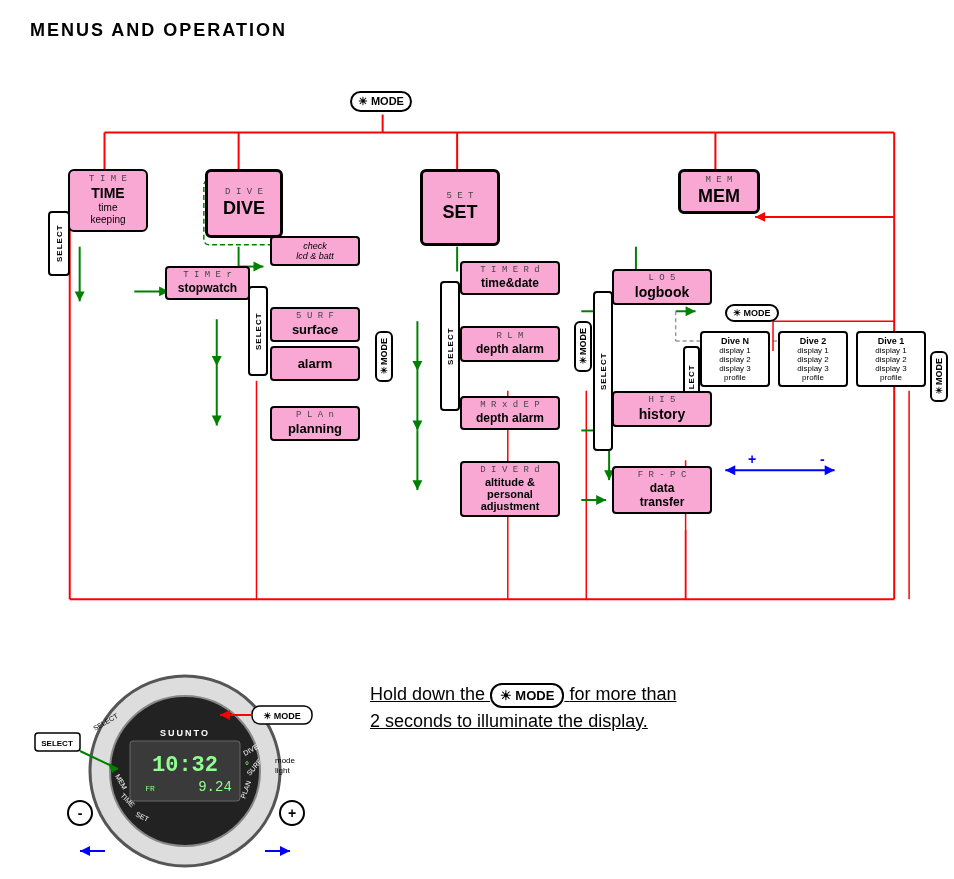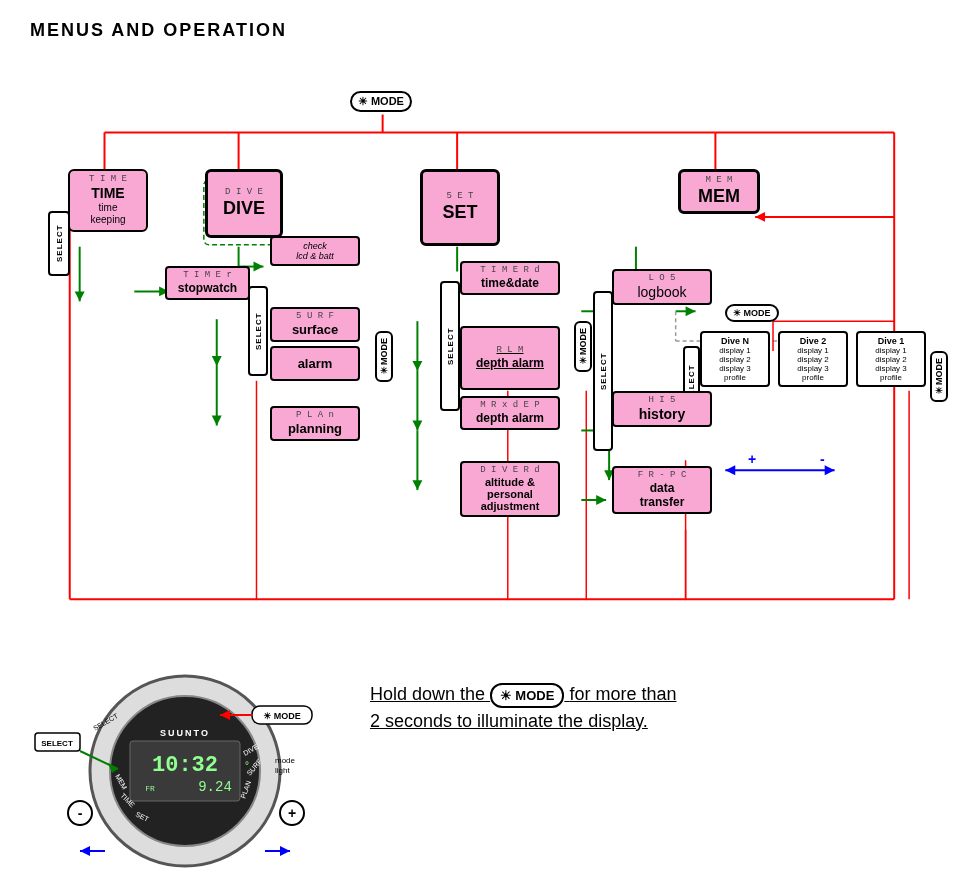--- a/index.html
+++ b/index.html
@@ -265,21 +265,21 @@
   <div class="menu-box" style="left:390px; top:108px; width:80px; padding:20px 6px; border-width:3px;">
     <span class="small-label">5 E T</span>
     <span class="big-label" style="font-size:18px;">SET</span>
   </div>
 
   <div class="menu-box" style="left:430px; top:200px; width:100px; padding:3px 5px; border-radius:4px;">
     <span class="small-label">T I M E R d</span>
     <span style="font-size:12px; font-weight:900; display:block;">time&amp;date</span>
   </div>
 
-  <div class="menu-box" style="left:430px; top:265px; width:100px; padding:18px 5px; border-radius:4px;text-decoration:underline;">
+  <div class="menu-box" style="left:430px; top:265px; width:100px; padding:4px 5px; border-radius:4px;">
     <span class="small-label">R L M</span>
     <span style="font-size:12px; font-weight:900; display:block;">depth alarm</span>
   </div>
 
   <div class="menu-box" style="left:430px; top:335px; width:100px; padding:3px 5px; border-radius:4px;">
     <span class="small-label">M R x d E P</span>
     <span style="font-size:12px; font-weight:900; display:block;">depth alarm</span>
   </div>
 
   <div class="menu-box" style="left:430px; top:400px; width:100px; padding:3px 5px; border-radius:4px;">
@@ -295,21 +295,21 @@
     SELECT
   </div>
 
   <div class="menu-box" style="left:648px; top:108px; width:82px; padding:4px 6px; border-width:3px;">
     <span class="small-label">M E M</span>
     <span class="big-label" style="font-size:18px;">MEM</span>
   </div>
 
   <div class="menu-box" style="left:582px; top:208px; width:100px; padding:3px 5px; border-radius:4px;">
     <span class="small-label">L O 5</span>
-    <span style="font-size:14px; font-weight:400; display:block;">logbook</span>
+    <span style="font-size:14px; font-weight:700; display:block;">logbook</span>
   </div>
 
   <div class="mode-btn" style="left:695px; top:243px; font-size:9px;">
     <span>☀</span> MODE
   </div>
 
   <div class="select-btn" style="left:563px; top:230px; height:160px; display:flex; align-items:center; justify-content:center; width:20px;">
     SELECT
   </div>
 

